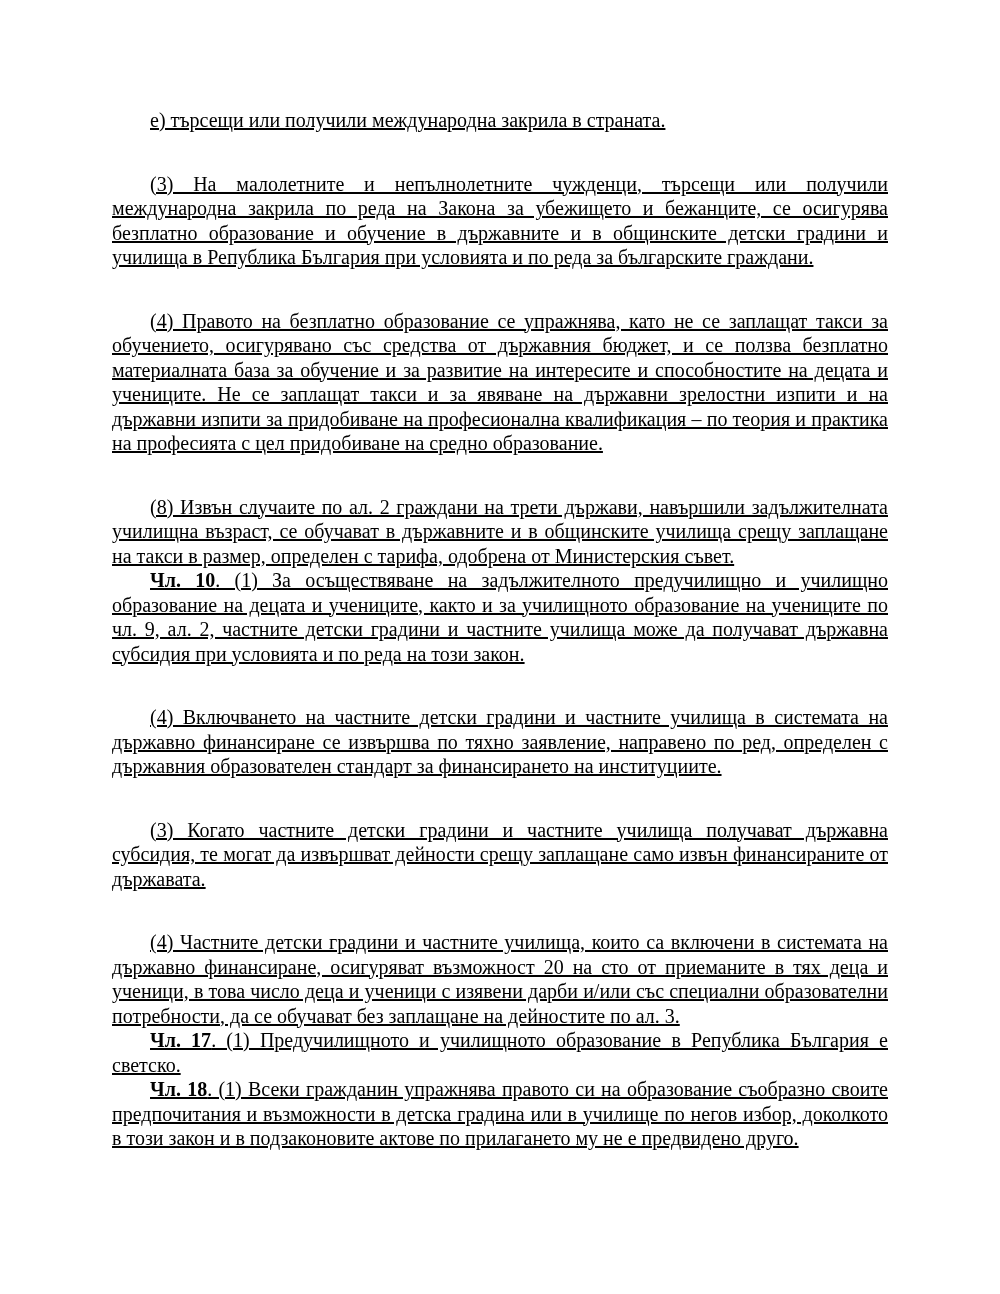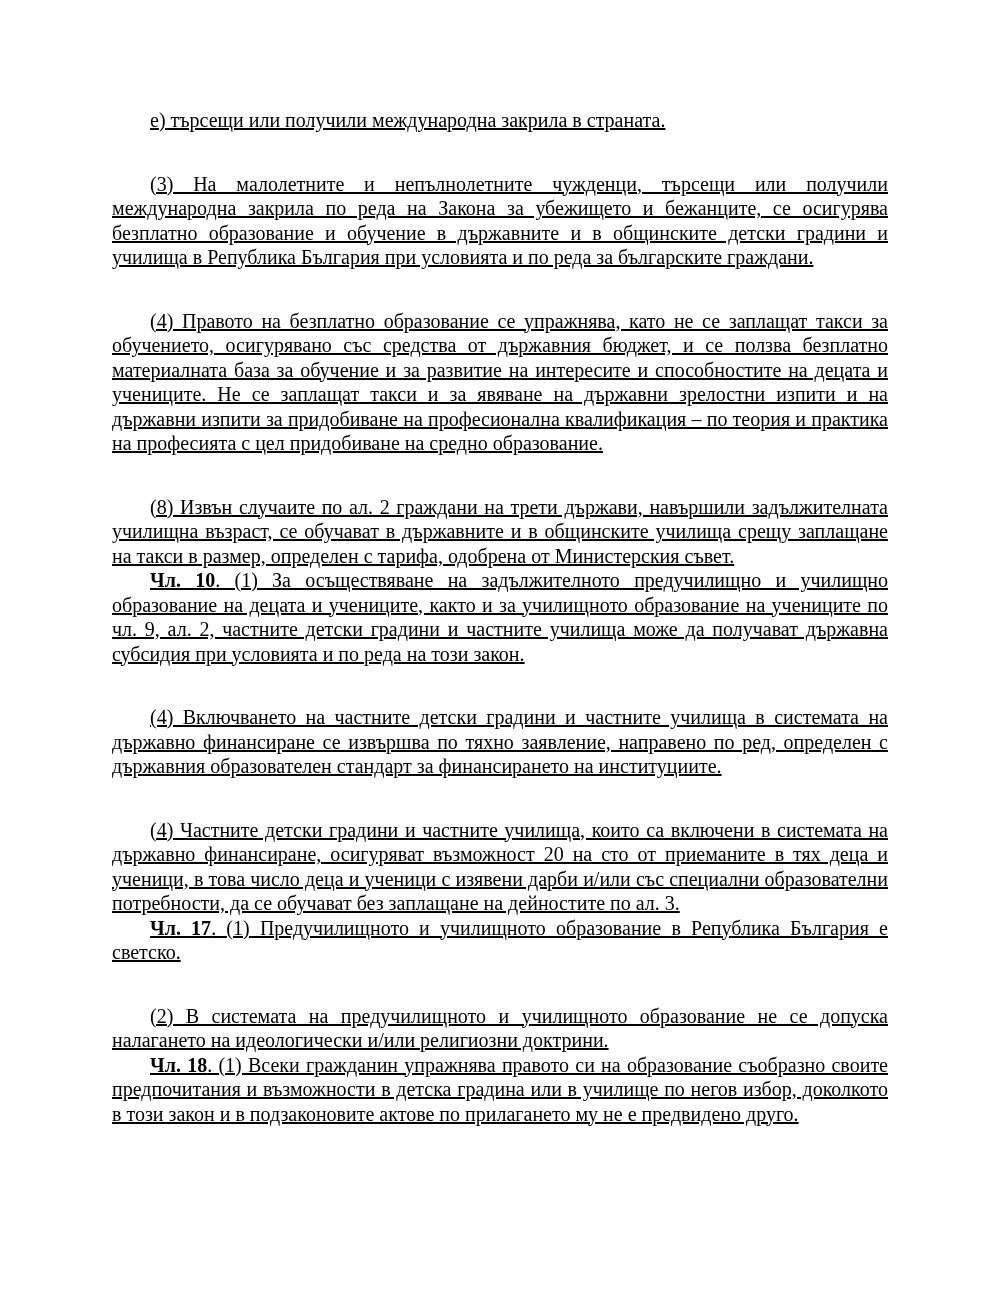--- a/index.html
+++ b/index.html
@@ -37,18 +37,18 @@
 <body>
 
 <div class="page" style="background: rgb(255, 255, 255); color: rgb(0, 0, 0);">
   <div class="content">
       <p class="para">е) търсещи или получили международна закрила в страната.</p>
       <p class="para spaced">(3) На малолетните и непълнолетните чужденци, търсещи или получили международна закрила по реда на Закона за убежището и бежанците, се осигурява безплатно образование и обучение в държавните и в общинските детски градини и училища в Република България при условията и по реда за българските граждани.</p>
       <p class="para spaced">(4) Правото на безплатно образование се упражнява, като не се заплащат такси за обучението, осигурявано със средства от държавния бюджет, и се ползва безплатно материалната база за обучение и за развитие на интересите и способностите на децата и учениците. Не се заплащат такси и за явяване на държавни зрелостни изпити и на държавни изпити за придобиване на професионална квалификация – по теория и практика на професията с цел придобиване на средно образование.</p>
       <p class="para spaced">(8) Извън случаите по ал. 2 граждани на трети държави, навършили задължителната училищна възраст, се обучават в държавните и в общинските училища срещу заплащане на такси в размер, определен с тарифа, одобрена от Министерския съвет.</p>
       <p class="para"><b>Чл. 10</b>. (1) За осъществяване на задължителното предучилищно и училищно образование на децата и учениците, както и за училищното образование на учениците по чл. 9, ал. 2, частните детски градини и частните училища може да получават държавна субсидия при условията и по реда на този закон.</p>
       <p class="para spaced">(4) Включването на частните детски градини и частните училища в системата на държавно финансиране се извършва по тяхно заявление, направено по ред, определен с държавния образователен стандарт за финансирането на институциите.</p>
+      <p class="para spaced">(3) Когато частните детски градини и частните училища получават държавна субсидия, те могат да извършват дейности срещу заплащане само извън финансираните от държавата.</p>
       <p class="para spaced">(4) Частните детски градини и частните училища, които са включени в системата на държавно финансиране, осигуряват възможност 20 на сто от приеманите в тях деца и ученици, в това число деца и ученици с изявени дарби и/или със специални образователни потребности, да се обучават без заплащане на дейностите по ал. 3.</p>
       <p class="para"><b>Чл. 17</b>. (1) Предучилищното и училищното образование в Република България е светско.</p>
-      <p class="para spaced">(2) В системата на предучилищното и училищното образование не се допуска налагането на идеологически и/или религиозни доктрини.</p>
       <p class="para"><b>Чл. 18</b>. (1) Всеки гражданин упражнява правото си на образование съобразно своите предпочитания и възможности в детска градина или в училище по негов избор, доколкото в този закон и в подзаконовите актове по прилагането му не е предвидено друго.</p>
     </div>
 </div>
 
 </body></html>

